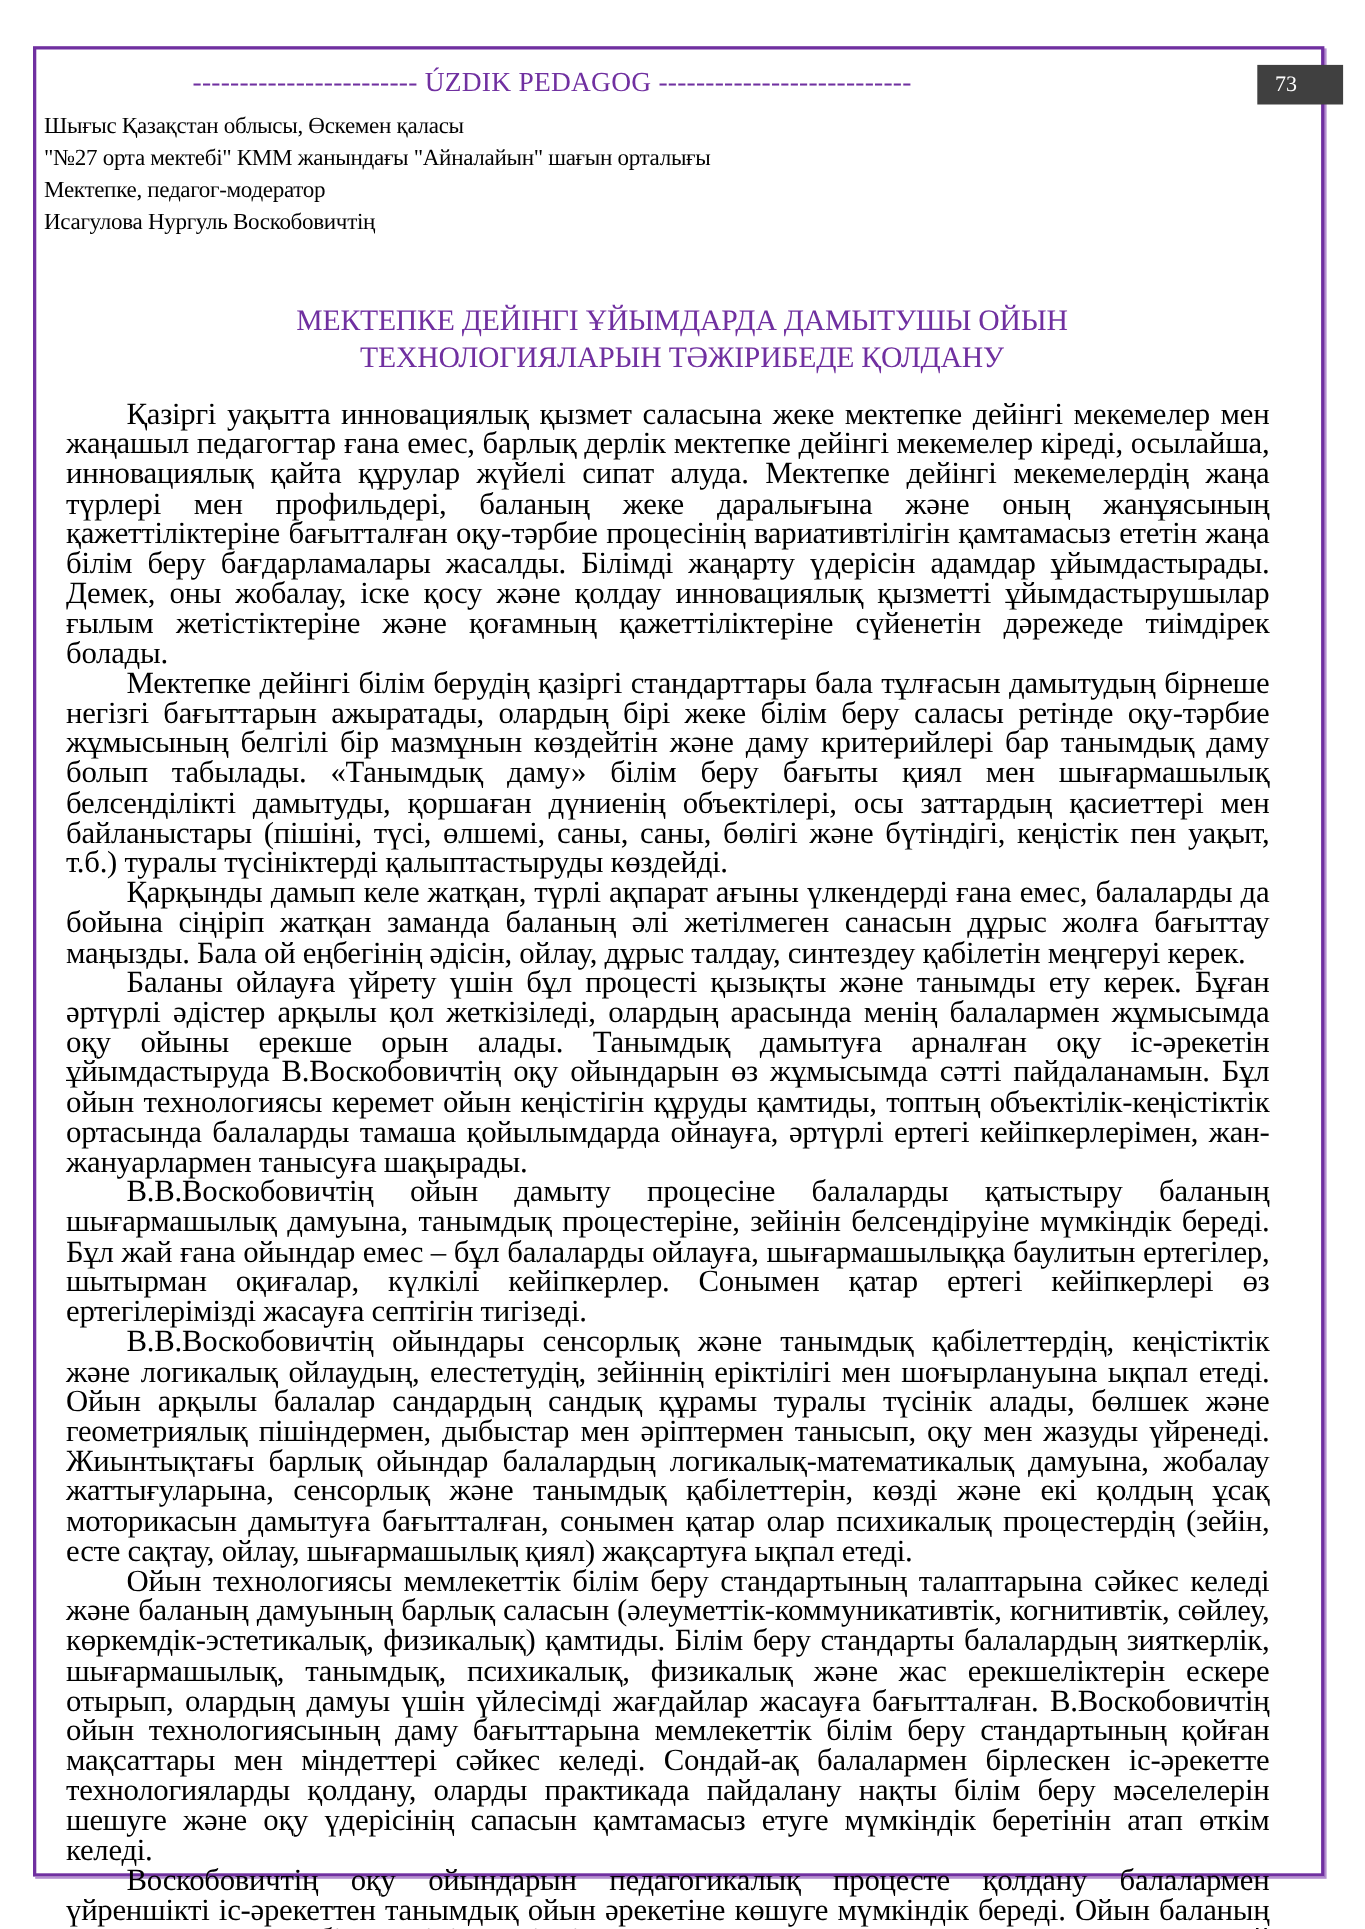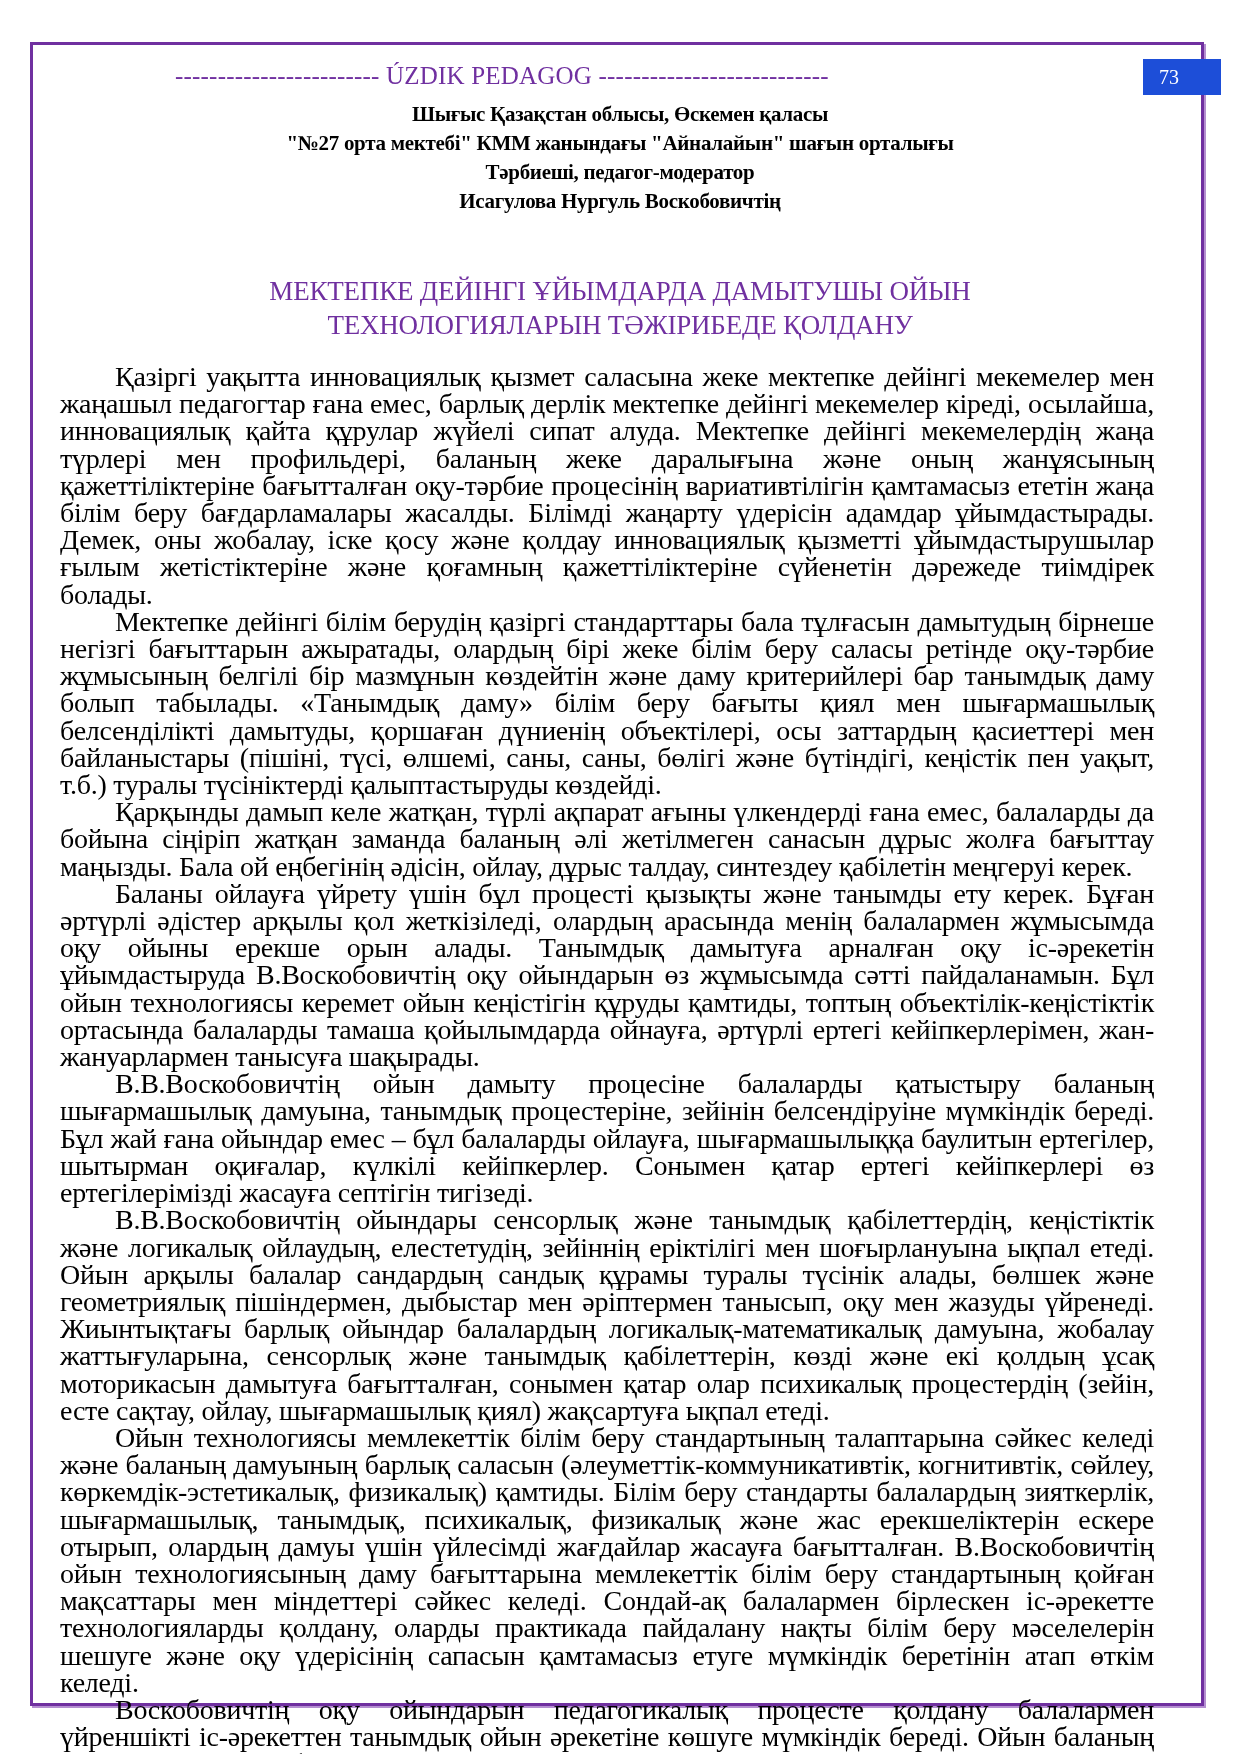--- a/index.html
+++ b/index.html
@@ -4,43 +4,43 @@
 <style>
   html, body { margin: 0; padding: 0; background: #ffffff; }
   body { width: 1241px; height: 1754px; position: relative; overflow: hidden;
          font-family: "Liberation Serif", "DejaVu Serif", serif; color: #000; }
   .frame { position: absolute; left: 30px; top: 42px; width: 1174px; height: 1664px;
            border: 3px solid #7030a0; box-sizing: border-box;
            box-shadow: 2px 2px 0 #b48fd0; }
   .running-head { position: absolute; left: 175px; top: 62px; font-size: 25px; color: #7030a0;
                   white-space: nowrap; letter-spacing: 0.2px; }
   .page-num { position: absolute; left: 1143px; top: 59px; width: 78px; height: 36px;
-              background: #1d4ed8; color: #fff; font-size: 20px; line-height: 36px;
+              background: #404040; color: #fff; font-size: 20px; line-height: 36px;
               box-sizing: border-box; padding-left: 16px; }
-  .affil { position: absolute; left: 40px; width: 1160px; top: 100px; text-align: center;
-           font-weight: bold; font-size: 21px; line-height: 29px; letter-spacing: -0.3px; }
+  .affil { position: absolute; left: 40px; width: 1160px; top: 100px; text-align: left;
+           font-weight: normal; font-size: 21px; line-height: 29px; letter-spacing: -0.3px; }
   .affil div { white-space: nowrap; }
   .title { position: absolute; left: 40px; width: 1160px; top: 274px; text-align: center;
            font-weight: normal; font-size: 27px; line-height: 34px; color: #7030a0; letter-spacing: -0.2px; }
   .body { position: absolute; left: 60px; width: 1094px; top: 363px;
           font-size: 28px; line-height: 27.2px; text-align: justify; letter-spacing: -0.25px; }
   .body p { margin: 0; text-indent: 55px; }
 </style>
 </head>
 <body>
 
 <div class="frame"></div>
 
 <div class="running-head">------------------------ ÚZDIK PEDAGOG ---------------------------</div>
 <div class="page-num">73</div>
 
 <div class="affil">
   <div>Шығыс Қазақстан облысы, Өскемен қаласы</div>
   <div>"№27 орта мектебі" КММ жанындағы "Айналайын" шағын орталығы</div>
-  <div>Тәрбиеші, педагог-модератор</div>
+  <div>Мектепке, педагог-модератор</div>
   <div>Исагулова Нургуль Воскобовичтің</div>
 </div>
 
 <div class="title">
   <div>МЕКТЕПКЕ ДЕЙІНГІ ҰЙЫМДАРДА ДАМЫТУШЫ ОЙЫН</div>
   <div>ТЕХНОЛОГИЯЛАРЫН ТӘЖІРИБЕДЕ ҚОЛДАНУ</div>
 </div>
 
 <div class="body">
   <p>Қазіргі уақытта инновациялық қызмет саласына жеке мектепке дейінгі мекемелер мен жаңашыл педагогтар ғана емес, барлық дерлік мектепке дейінгі мекемелер кіреді, осылайша, инновациялық қайта құрулар жүйелі сипат алуда. Мектепке дейінгі мекемелердің жаңа түрлері мен профильдері, баланың жеке даралығына және оның жанұясының қажеттіліктеріне бағытталған оқу-тәрбие процесінің вариативтілігін қамтамасыз ететін жаңа білім беру бағдарламалары жасалды. Білімді жаңарту үдерісін адамдар ұйымдастырады. Демек, оны жобалау, іске қосу және қолдау инновациялық қызметті ұйымдастырушылар ғылым жетістіктеріне және қоғамның қажеттіліктеріне сүйенетін дәрежеде тиімдірек болады.</p>

